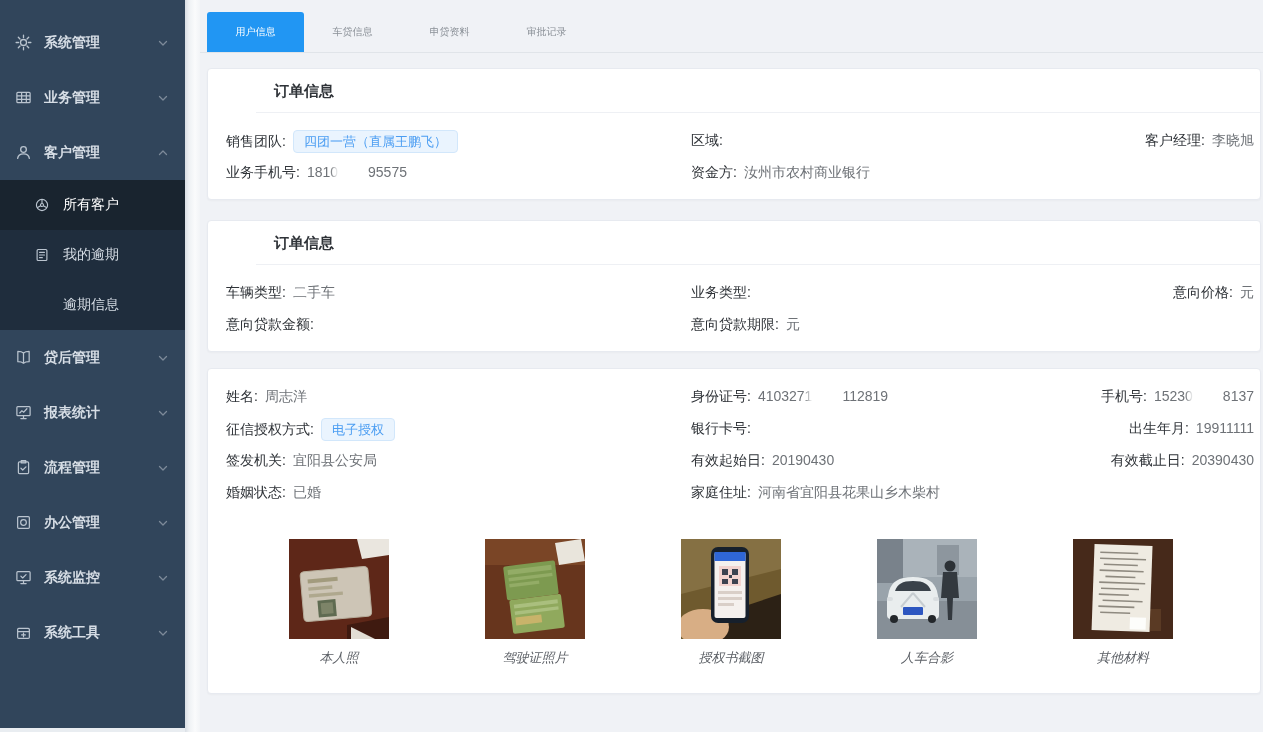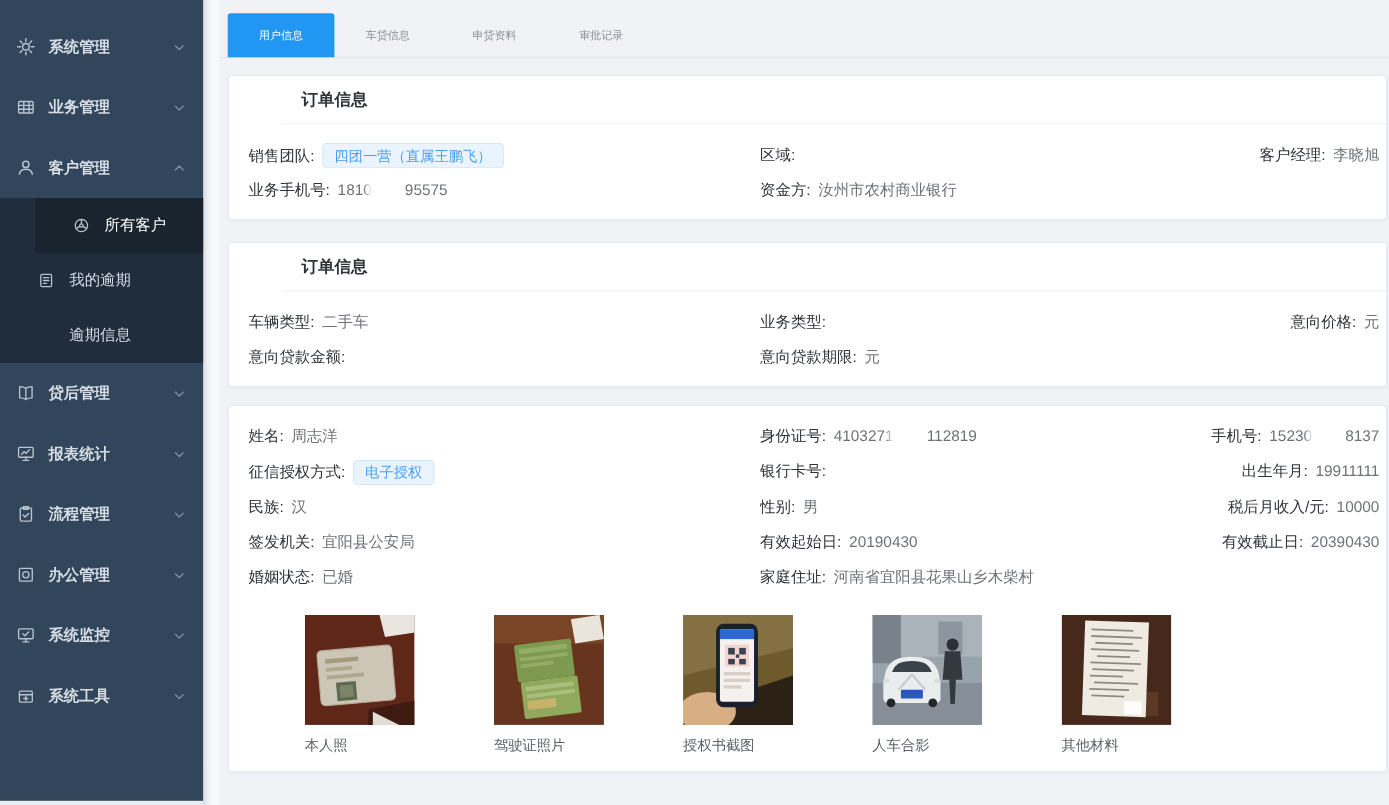--- a/index.html
+++ b/index.html
@@ -13,21 +13,21 @@
   .side-item{height:55px;display:flex;align-items:center;padding:0 16px 0 14px;
     color:#d6dde5;font-size:14px;cursor:pointer;}
   .side-item .icon{width:18px;height:18px;margin-right:12px;color:#bac4cf;display:flex;align-items:center;justify-content:center;}
   .side-item .label{flex:1;font-weight:bold;}
   .chev{color:#7d8a99;display:flex;align-items:center;}
   .chev.up svg{transform:rotate(180deg);}
   .submenu{background:#1f2d3d;}
   .sub-item{height:50px;display:flex;align-items:center;padding-left:33px;
     color:#d6dde5;font-size:14px;cursor:pointer;}
   .sub-item .icon{width:17px;height:17px;margin-right:13px;color:#bac4cf;display:flex;align-items:center;justify-content:center;}
-  .sub-item.active{background:#19242f;color:#ffffff;margin-left:32px;}
+  .sub-item.active{background:#19242f;color:#ffffff;}
 
   
   .content{position:absolute;left:185px;right:0;top:0;bottom:0;background:#f0f2f6;overflow:hidden;}
   .gutter{position:absolute;left:0;top:0;width:15px;height:100%;
     background:linear-gradient(90deg,#d9dee4 0,#eef1f4 4px,#fafbfc 10px,#f2f4f7 15px);}
   .main{margin-left:15px;height:100%;}
 
   .tabbar{display:flex;padding:12px 0 0 7px;border-bottom:1px solid #e0e4e9;}
   .tab{width:97px;height:40px;display:flex;align-items:center;justify-content:center;
     font-size:10px;color:#8a9097;cursor:pointer;}
@@ -47,21 +47,21 @@
   .fcell.right{text-align:right;}
   .fl{font-weight:normal;color:#2f3338;}
   .fl::after{content:":";margin-right:7px;}
   .fv{color:#6e7277;}
   .blurgap{display:inline-block;width:30px;height:15px;vertical-align:-2px;background:#fff;
     box-shadow:0 0 5px 4px rgba(255,255,255,.95);}
   .tag{display:inline-block;background:#eaf4fe;border:1px solid #d2e7fb;color:#4b9df2;
     font-size:13px;line-height:19px;padding:1px 10px;border-radius:4px;}
 
   .photos{display:flex;gap:64px;padding:14px 0 0 47px;}
-  .photo{width:100px;margin:4px;cursor:pointer;}
+  .photo{width:100px;margin:16px;text-align:center;cursor:pointer;font-style:italic;}
   .pic{width:100px;height:100px;overflow:hidden;}
   .pic svg{display:block;}
   .cap{margin-top:10px;font-size:13px;color:#5c6066;}
   .isvg{display:block;}
 </style>
 </head>
 <body>
 
 <div class="sidebar">
   <nav class="menu">
@@ -264,25 +264,20 @@
     <div class="card-body">
             <div class="frow">
               <div class="fcell"><span class="fl">姓名</span><span class="fv">周志洋</span></div>
               <div class="fcell"><span class="fl">身份证号</span><span class="fv">4103271<span class="blurgap"></span>112819</span></div>
               <div class="fcell right"><span class="fl">手机号</span><span class="fv">15230<span class="blurgap"></span>8137</span></div>
             </div>
             <div class="frow">
               <div class="fcell"><span class="fl">征信授权方式</span><span class="tag">电子授权</span></div>
               <div class="fcell"><span class="fl">银行卡号</span><span class="fv"></span></div>
               <div class="fcell right"><span class="fl">出生年月</span><span class="fv">19911111</span></div>
-            </div>
-            <div class="frow">
-              <div class="fcell"><span class="fl">民族</span><span class="fv">汉</span></div>
-              <div class="fcell"><span class="fl">性别</span><span class="fv">男</span></div>
-              <div class="fcell right"><span class="fl">税后月收入/元</span><span class="fv">10000</span></div>
             </div>
             <div class="frow">
               <div class="fcell"><span class="fl">签发机关</span><span class="fv">宜阳县公安局</span></div>
               <div class="fcell"><span class="fl">有效起始日</span><span class="fv">20190430</span></div>
               <div class="fcell right"><span class="fl">有效截止日</span><span class="fv">20390430</span></div>
             </div>
             <div class="frow">
               <div class="fcell"><span class="fl">婚姻状态</span><span class="fv">已婚</span></div>
               <div class="fcell"><span class="fl">家庭住址</span><span class="fv">河南省宜阳县花果山乡木柴村</span></div>
               <div class="fcell right"></div>

